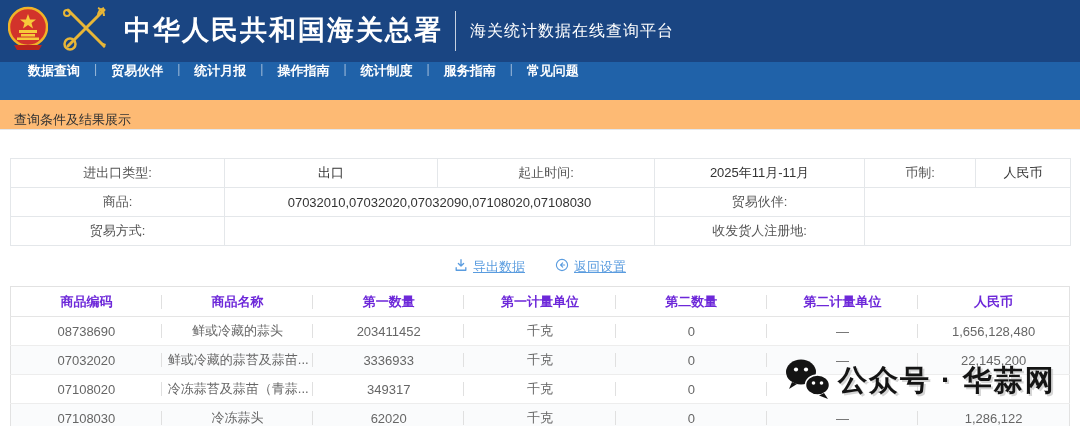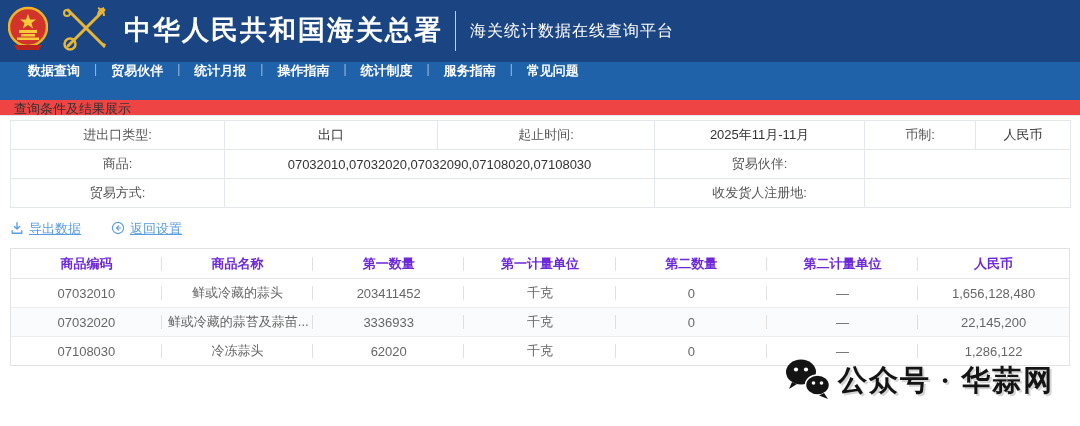--- a/index.html
+++ b/index.html
@@ -57,59 +57,60 @@
     color: #ffffff;
     font-weight: bold;
     padding: 0 14px;
     cursor: pointer;
     white-space: nowrap;
   }
   .nav-sep { color: rgba(255,255,255,0.55); font-size: 12px; }
 
   
   .section-strip {
-    height: 16px;
-    background: #ef4444;
+    height: 30px;
+    background: #fdba74;
     border-bottom: 1px solid #e3e7ec;
     display: flex;
-    align-items: flex-start;
+    align-items: flex-end;
     padding-left: 14px;
     font-size: 13px;
     color: #333;
   }
 
   
   table { border-collapse: collapse; }
   .query-table {
     width: 1060px;
-    margin: 4px 10px 0 10px;
+    margin: 28px 10px 0 10px;
     table-layout: fixed;
     font-size: 13px;
   }
   .query-table td {
     border: 1px solid #e4e7ea;
     height: 29px;
     text-align: center;
     vertical-align: middle;
     padding: 0 4px;
     overflow: hidden;
     white-space: nowrap;
   }
   .q-label { color: #555; }
   .q-value { color: #333; }
 
   
   .toolbar {
     width: 1060px;
     margin: 10px 10px 0 10px;
     display: flex;
-    justify-content: flex-start;
+    justify-content: center;
     align-items: center;
     gap: 30px;
     height: 22px;
+    font-family: Liberation Serif, serif;
   }
   .tool-link {
     display: inline-flex;
     align-items: center;
     gap: 5px;
     color: #5a9cdf;
     font-size: 13px;
     text-decoration: underline;
     cursor: pointer;
   }
@@ -149,21 +150,20 @@
   
   .watermark {
     position: absolute;
     left: 784px;
     top: 358px;
     display: flex;
     align-items: center;
     gap: 6px;
     z-index: 20;
     pointer-events: none;
-    font-family: Liberation Serif, serif;
   }
   .watermark-text {
     font-size: 29px;
     font-weight: bold;
     color: #141414;
     letter-spacing: 2px;
     white-space: nowrap;
     text-shadow: 2px 2px 0 rgba(190,190,190,0.65);
   }
 </style>
@@ -281,36 +281,45 @@
       <th>商品名称</th>
       <th>第一数量</th>
       <th>第一计量单位</th>
       <th>第二数量</th>
       <th>第二计量单位</th>
       <th>人民币</th>
     </tr>
   </thead>
   <tbody>
     <tr>
-      <td>07032010</td>
+      <td>08738690</td>
       <td>鲜或冷藏的蒜头</td>
       <td>203411452</td>
       <td>千克</td>
       <td>0</td>
       <td>—</td>
       <td>1,656,128,480</td>
     </tr>
     <tr>
       <td>07032020</td>
       <td>鲜或冷藏的蒜苔及蒜苗...</td>
       <td>3336933</td>
       <td>千克</td>
       <td>0</td>
       <td>—</td>
       <td>22,145,200</td>
+    </tr>
+    <tr>
+      <td>07108020</td>
+      <td>冷冻蒜苔及蒜苗（青蒜...</td>
+      <td>349317</td>
+      <td>千克</td>
+      <td>0</td>
+      <td></td>
+      <td></td>
     </tr>
     <tr>
       <td>07108030</td>
       <td>冷冻蒜头</td>
       <td>62020</td>
       <td>千克</td>
       <td>0</td>
       <td>—</td>
       <td>1,286,122</td>
     </tr>

